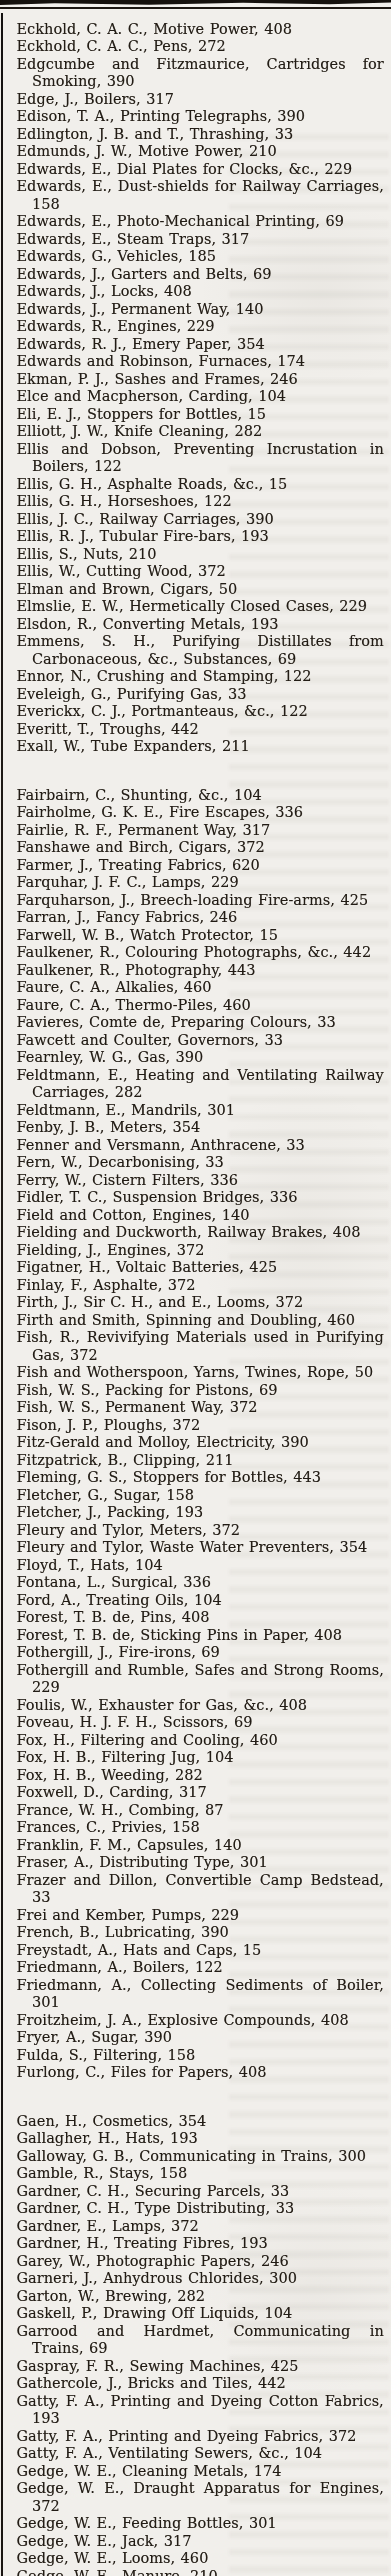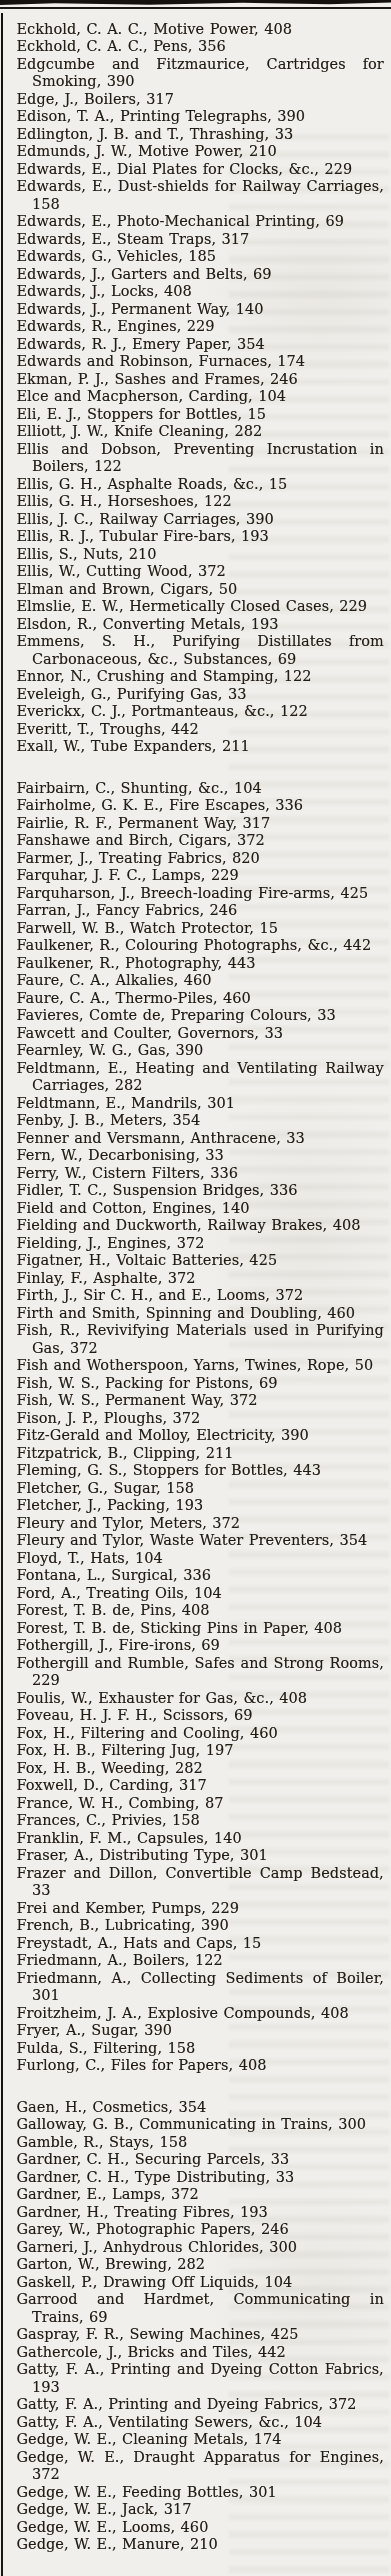--- a/index.html
+++ b/index.html
@@ -51,35 +51,35 @@
     border-radius: 26px;
   }
   .entry {
     margin: 0;
     text-indent: -15.5px;
     word-spacing: 0.8px;
     letter-spacing: 0.1px;
     text-shadow: 0.2px 0.3px 0.3px rgba(32,24,14,0.45);
   }
   .section { margin: 0; }
-  .section + .section { margin-top: 24px; }
+  .section + .section { margin-top: 31px; }
 </style>
 </head>
 <body>
 
 <div class="page">
   <div class="top-band"></div>
   <div class="top-rule"></div>
   <div class="left-rule"></div>
   <div class="right-rule"></div>
   <div class="ghost-bleed"></div>
   <div class="index-column">
       <div class="section">
         <p class="entry">Eckhold, C. A. C., Motive Power, 408</p>
-        <p class="entry">Eckhold, C. A. C., Pens, 356</p>
+        <p class="entry">Eckhold, C. A. C., Pens, 272</p>
         <p class="entry">Edgcumbe and Fitzmaurice, Cartridges for Smoking, 390</p>
         <p class="entry">Edge, J., Boilers, 317</p>
         <p class="entry">Edison, T. A., Printing Telegraphs, 390</p>
         <p class="entry">Edlington, J. B. and T., Thrashing, 33</p>
         <p class="entry">Edmunds, J. W., Motive Power, 210</p>
         <p class="entry">Edwards, E., Dial Plates for Clocks, &amp;c., 229</p>
         <p class="entry">Edwards, E., Dust-shields for Railway Carriages, 158</p>
         <p class="entry">Edwards, E., Photo-Mechanical Printing, 69</p>
         <p class="entry">Edwards, E., Steam Traps, 317</p>
         <p class="entry">Edwards, G., Vehicles, 185</p>
@@ -108,21 +108,21 @@
         <p class="entry">Eveleigh, G., Purifying Gas, 33</p>
         <p class="entry">Everickx, C. J., Portmanteaus, &amp;c., 122</p>
         <p class="entry">Everitt, T., Troughs, 442</p>
         <p class="entry">Exall, W., Tube Expanders, 211</p>
       </div>
       <div class="section">
         <p class="entry">Fairbairn, C., Shunting, &amp;c., 104</p>
         <p class="entry">Fairholme, G. K. E., Fire Escapes, 336</p>
         <p class="entry">Fairlie, R. F., Permanent Way, 317</p>
         <p class="entry">Fanshawe and Birch, Cigars, 372</p>
-        <p class="entry">Farmer, J., Treating Fabrics, 820</p>
+        <p class="entry">Farmer, J., Treating Fabrics, 620</p>
         <p class="entry">Farquhar, J. F. C., Lamps, 229</p>
         <p class="entry">Farquharson, J., Breech-loading Fire-arms, 425</p>
         <p class="entry">Farran, J., Fancy Fabrics, 246</p>
         <p class="entry">Farwell, W. B., Watch Protector, 15</p>
         <p class="entry">Faulkener, R., Colouring Photographs, &amp;c., 442</p>
         <p class="entry">Faulkener, R., Photography, 443</p>
         <p class="entry">Faure, C. A., Alkalies, 460</p>
         <p class="entry">Faure, C. A., Thermo-Piles, 460</p>
         <p class="entry">Favieres, Comte de, Preparing Colours, 33</p>
         <p class="entry">Fawcett and Coulter, Governors, 33</p>
@@ -156,40 +156,41 @@
         <p class="entry">Floyd, T., Hats, 104</p>
         <p class="entry">Fontana, L., Surgical, 336</p>
         <p class="entry">Ford, A., Treating Oils, 104</p>
         <p class="entry">Forest, T. B. de, Pins, 408</p>
         <p class="entry">Forest, T. B. de, Sticking Pins in Paper, 408</p>
         <p class="entry">Fothergill, J., Fire-irons, 69</p>
         <p class="entry">Fothergill and Rumble, Safes and Strong Rooms, 229</p>
         <p class="entry">Foulis, W., Exhauster for Gas, &amp;c., 408</p>
         <p class="entry">Foveau, H. J. F. H., Scissors, 69</p>
         <p class="entry">Fox, H., Filtering and Cooling, 460</p>
-        <p class="entry">Fox, H. B., Filtering Jug, 197</p>
+        <p class="entry">Fox, H. B., Filtering Jug, 104</p>
         <p class="entry">Fox, H. B., Weeding, 282</p>
         <p class="entry">Foxwell, D., Carding, 317</p>
         <p class="entry">France, W. H., Combing, 87</p>
         <p class="entry">Frances, C., Privies, 158</p>
         <p class="entry">Franklin, F. M., Capsules, 140</p>
         <p class="entry">Fraser, A., Distributing Type, 301</p>
         <p class="entry">Frazer and Dillon, Convertible Camp Bedstead, 33</p>
         <p class="entry">Frei and Kember, Pumps, 229</p>
         <p class="entry">French, B., Lubricating, 390</p>
         <p class="entry">Freystadt, A., Hats and Caps, 15</p>
         <p class="entry">Friedmann, A., Boilers, 122</p>
         <p class="entry">Friedmann, A., Collecting Sediments of Boiler, 301</p>
         <p class="entry">Froitzheim, J. A., Explosive Compounds, 408</p>
         <p class="entry">Fryer, A., Sugar, 390</p>
         <p class="entry">Fulda, S., Filtering, 158</p>
         <p class="entry">Furlong, C., Files for Papers, 408</p>
       </div>
       <div class="section">
         <p class="entry">Gaen, H., Cosmetics, 354</p>
+        <p class="entry">Gallagher, H., Hats, 193</p>
         <p class="entry">Galloway, G. B., Communicating in Trains, 300</p>
         <p class="entry">Gamble, R., Stays, 158</p>
         <p class="entry">Gardner, C. H., Securing Parcels, 33</p>
         <p class="entry">Gardner, C. H., Type Distributing, 33</p>
         <p class="entry">Gardner, E., Lamps, 372</p>
         <p class="entry">Gardner, H., Treating Fibres, 193</p>
         <p class="entry">Garey, W., Photographic Papers, 246</p>
         <p class="entry">Garneri, J., Anhydrous Chlorides, 300</p>
         <p class="entry">Garton, W., Brewing, 282</p>
         <p class="entry">Gaskell, P., Drawing Off Liquids, 104</p>

